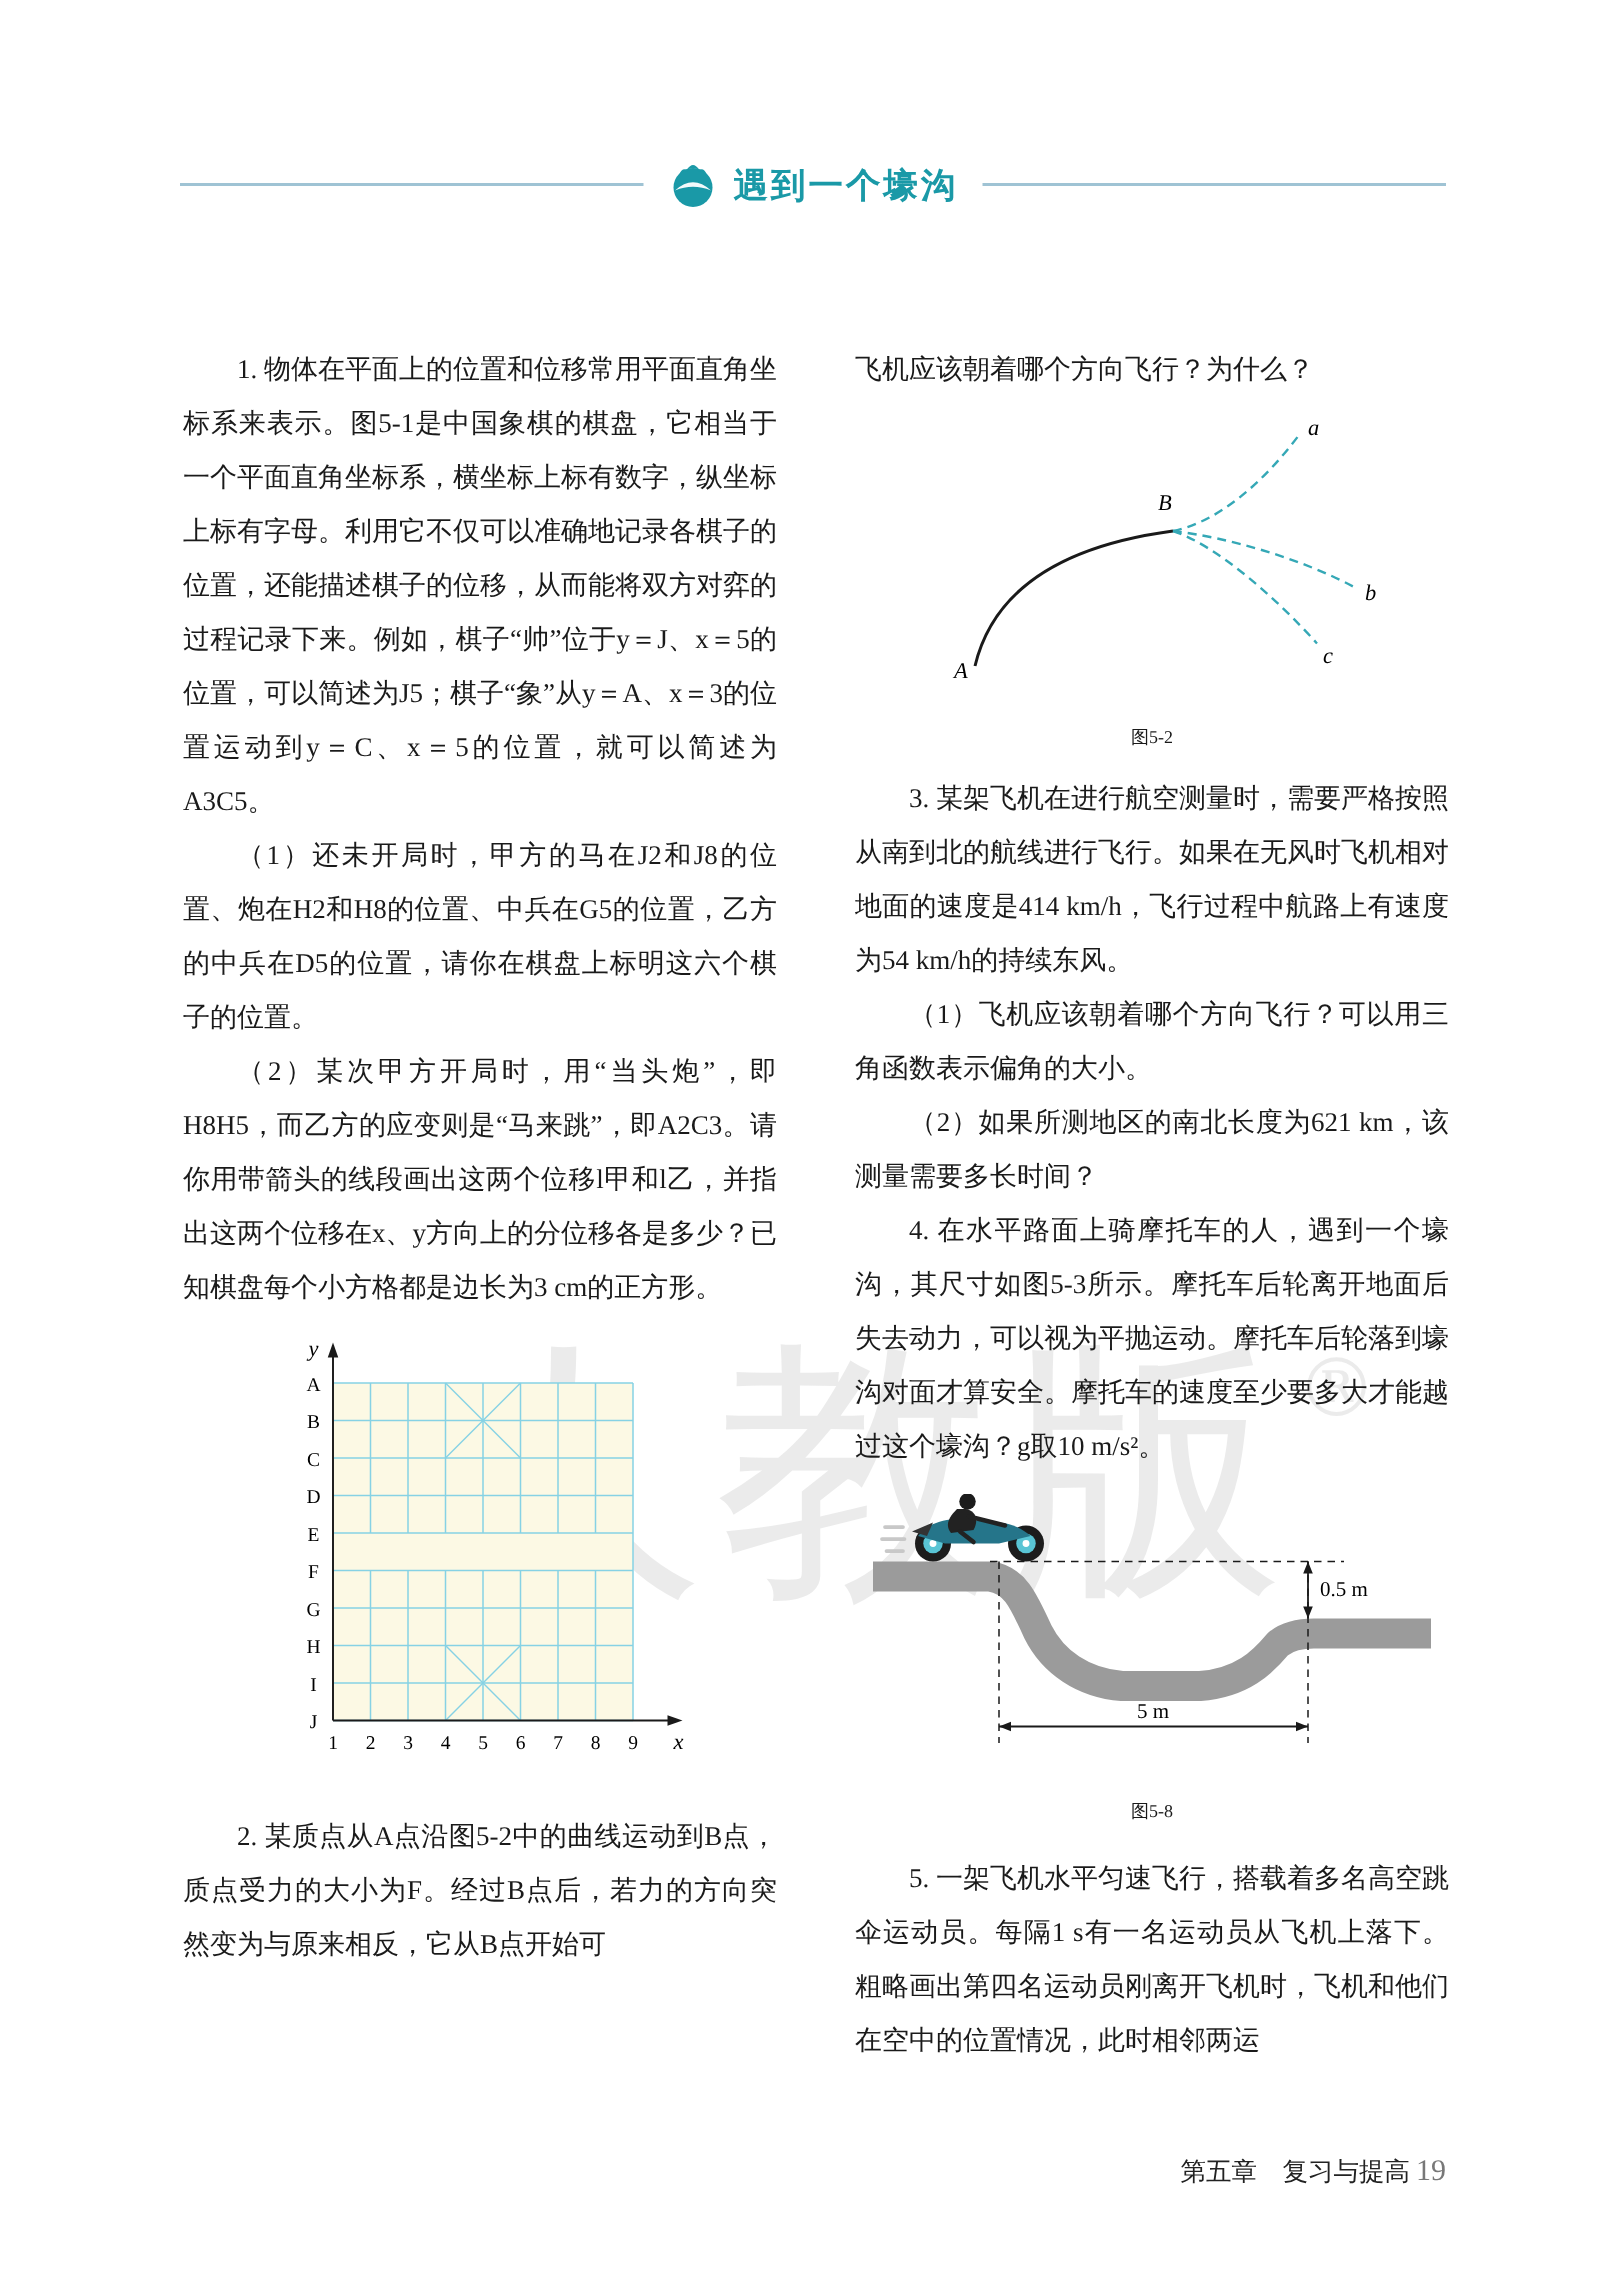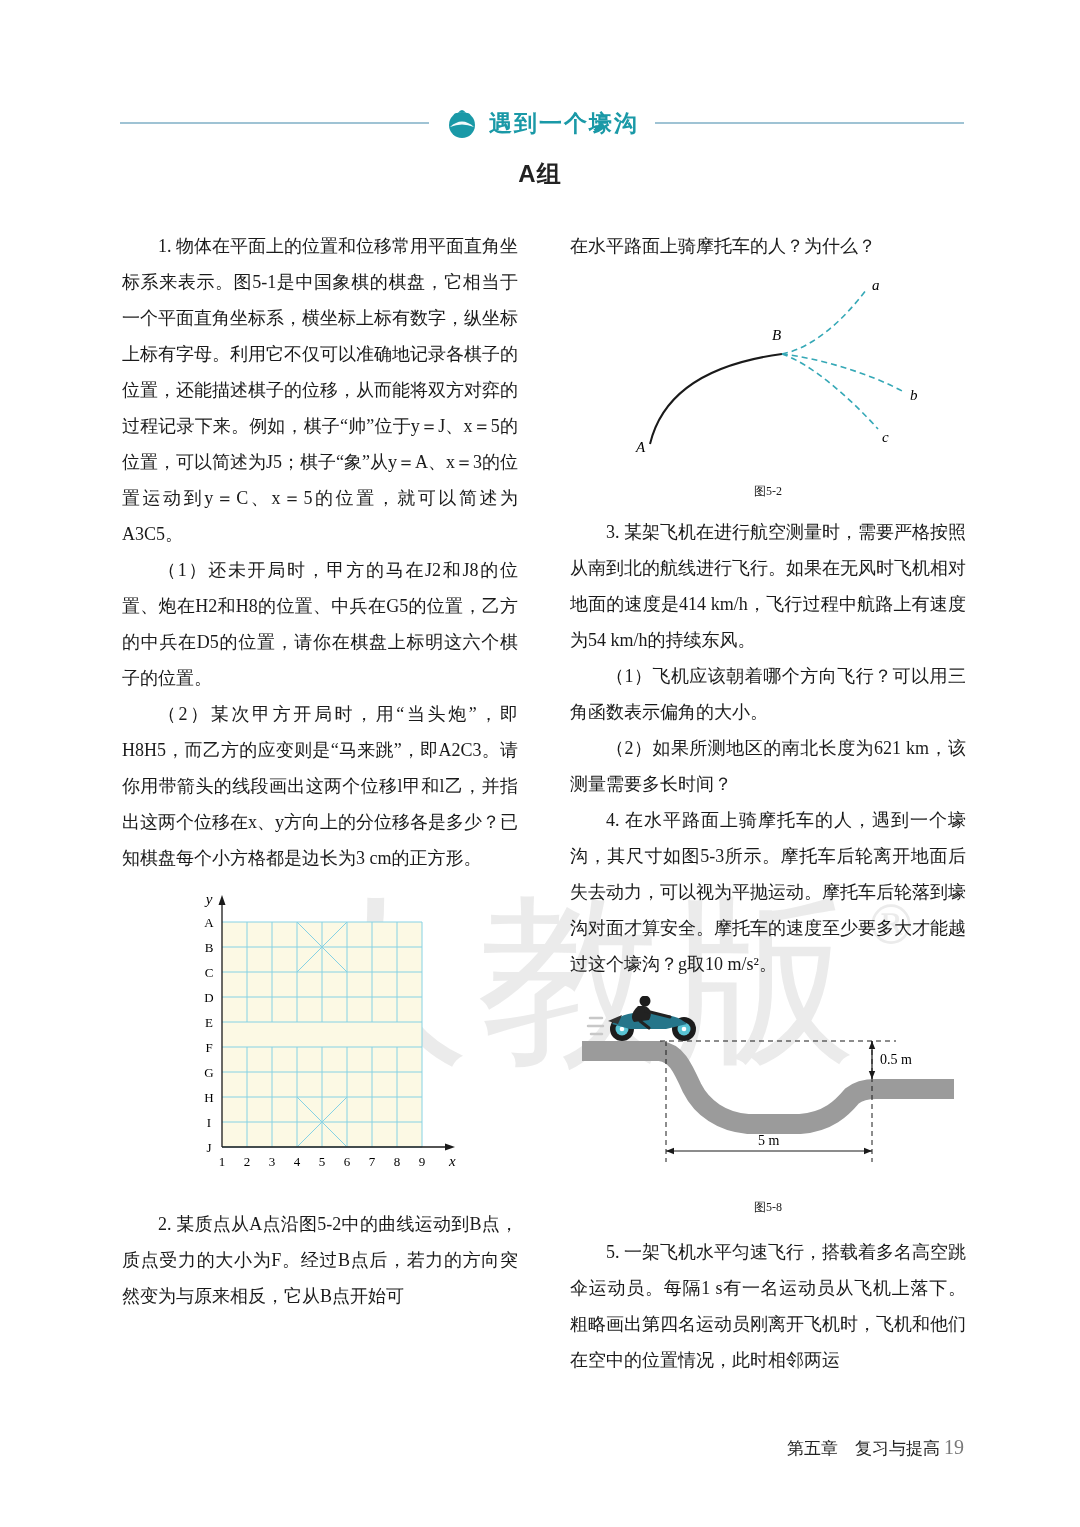--- a/index.html
+++ b/index.html
@@ -48,21 +48,20 @@
       <circle cx="17" cy="19" r="13" fill="#1a99a7"></circle>
       <path d="M5,21 Q17,10 29,21 Q17,16 5,21 Z" fill="#ffffff" opacity="0.95"></path>
       <path d="M13,7 Q17,1 21,7 Q17,5 13,7 Z" fill="#1a99a7"></path>
       <path d="M8,10 Q10,5 14,8 Q10,8 8,10 Z" fill="#1a99a7"></path>
       <path d="M26,10 Q24,5 20,8 Q24,8 26,10 Z" fill="#1a99a7"></path>
     </svg>
     <span class="hdr-title">遇到一个壕沟</span>
     <span class="rule"></span>
   </div>
 
-  <div class="group-title">A组</div>
 
   <div class="columns">
 
     <div class="col">
       <p>1. 物体在平面上的位置和位移常用平面直角坐标系来表示。图5-1是中国象棋的棋盘，它相当于一个平面直角坐标系，横坐标上标有数字，纵坐标上标有字母。利用它不仅可以准确地记录各棋子的位置，还能描述棋子的位移，从而能将双方对弈的过程记录下来。例如，棋子“帅”位于y＝J、x＝5的位置，可以简述为J5；棋子“象”从y＝A、x＝3的位置运动到y＝C、x＝5的位置，就可以简述为A3C5。</p>
       <p>（1）还未开局时，甲方的马在J2和J8的位置、炮在H2和H8的位置、中兵在G5的位置，乙方的中兵在D5的位置，请你在棋盘上标明这六个棋子的位置。</p>
       <p>（2）某次甲方开局时，用“当头炮”，即H8H5，而乙方的应变则是“马来跳”，即A2C3。请你用带箭头的线段画出这两个位移l甲和l乙，并指出这两个位移在x、y方向上的分位移各是多少？已知棋盘每个小方格都是边长为3 cm的正方形。</p>
 
       <figure style="margin-top:16px">
         <svg id="fig51svg" width="284" height="286" viewBox="0 0 284 286">
@@ -121,21 +120,21 @@
             <text x="194" y="274" text-anchor="middle" font-size="13">7</text>
             <text x="219" y="274" text-anchor="middle" font-size="13">8</text>
             <text x="244" y="274" text-anchor="middle" font-size="13">9</text>
           </svg>
       </figure>
 
       <p style="margin-top:16px">2. 某质点从A点沿图5-2中的曲线运动到B点，质点受力的大小为F。经过B点后，若力的方向突然变为与原来相反，它从B点开始可</p>
     </div>
 
     <div class="col">
-      <p class="noindent">在水平路面上骑摩托车的人？为什么？</p>
+      <p class="noindent">飞机应该朝着哪个方向飞行？为什么？</p>
 
       <figure>
         <svg width="312" height="182" viewBox="0 0 312 182">
           <path d="M38,168 C50,118 95,88 170,78" stroke="#1a1a1a" stroke-width="2" fill="none"></path>
           <path d="M170,78 C200,72 230,46 254,14" stroke="#35a8b6" stroke-width="1.6" fill="none" stroke-dasharray="6 4"></path>
           <path d="M170,78 C205,82 255,96 292,116" stroke="#35a8b6" stroke-width="1.6" fill="none" stroke-dasharray="6 4"></path>
           <path d="M170,78 C200,88 240,124 266,153" stroke="#35a8b6" stroke-width="1.6" fill="none" stroke-dasharray="6 4"></path>
           <text class="fig-label" x="24" y="176">A</text>
           <text class="fig-label" x="160" y="64">B</text>
           <text class="fig-label" x="260" y="14">a</text>

